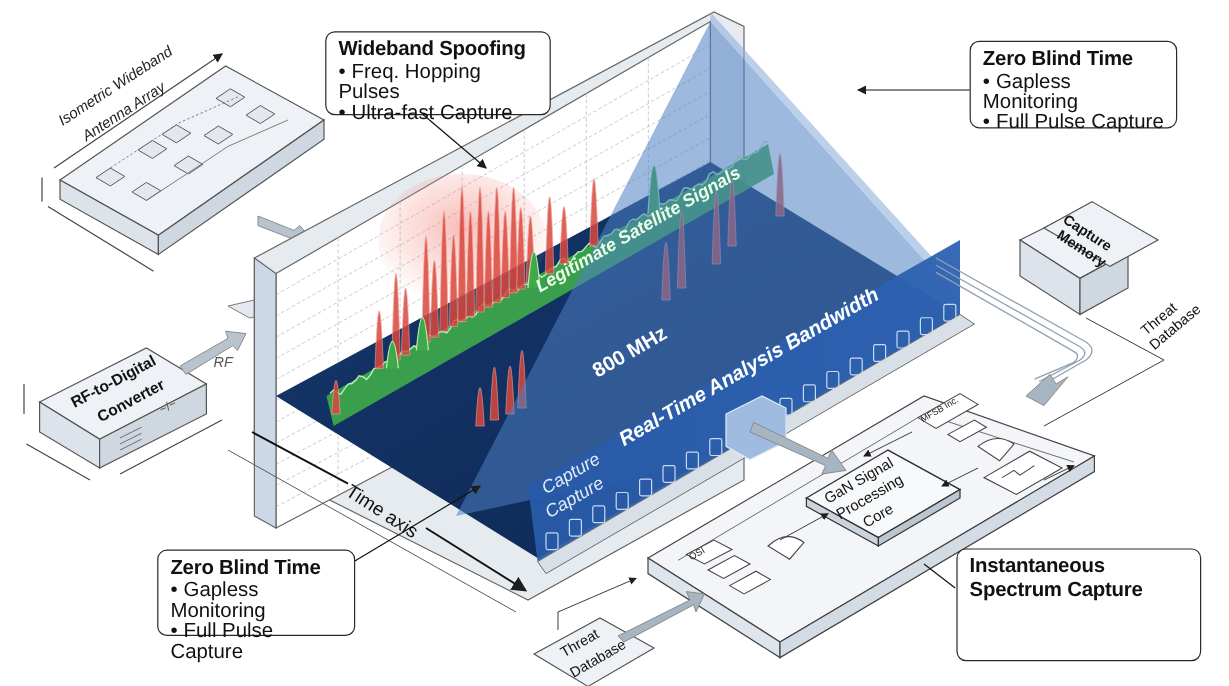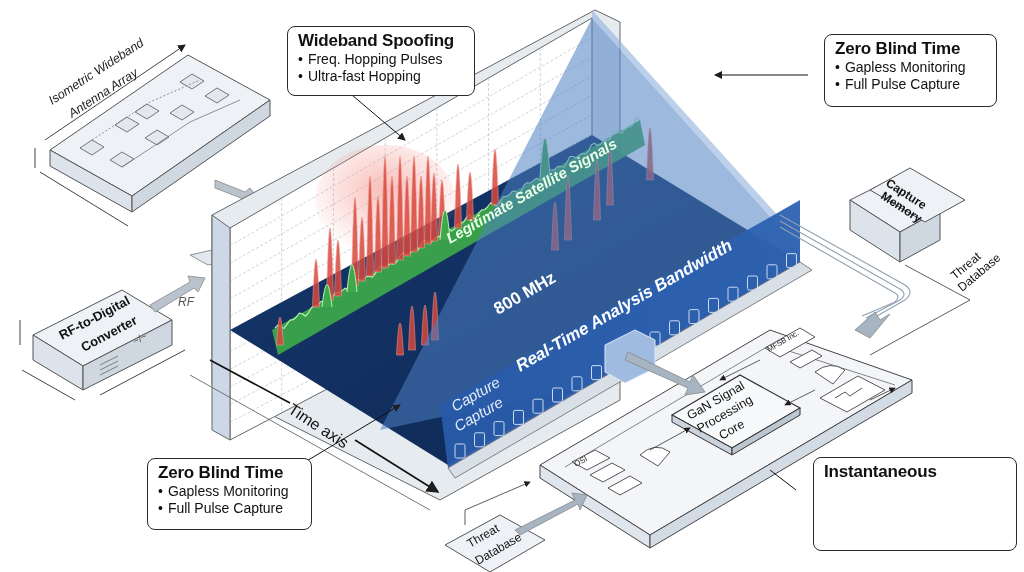--- a/index.html
+++ b/index.html
@@ -1,23 +1,23 @@
 <!DOCTYPE html>
 <html><head>
 <meta charset="utf-8">
 <style>
   html, body { margin: 0; padding: 0; background: #ffffff; }
   body { width: 1024px; height: 572px; position: relative; overflow: hidden; font-family: "Liberation Sans", sans-serif; }
   #canvas { position: absolute; left: 0; top: 0; width: 1024px; height: 572px; }
   .callout {
     position: absolute; background: #ffffff; border: 1.6px solid #2a2a2a; border-radius: 8px;
-    padding: 4px 10px 5px 10px; box-sizing: border-box; color: #111; margin-left: 16px;
+    padding: 4px 10px 5px 10px; box-sizing: border-box; color: #111;
   }
   .callout .title { font-weight: bold; font-size: 17px; line-height: 20px; letter-spacing: -0.2px; }
-  .callout .bullet { font-size: 14px; line-height: 17px; }
+  .callout .bullet { font-size: 17px; line-height: 17px; }
   .callout .bullet::before { content: "\2022"; margin-right: 5px; }
 </style>
 </head>
 <body>
 
 <svg id="canvas" viewBox="0 0 1024 572" xmlns="http://www.w3.org/2000/svg">
   <defs>
     <linearGradient id="gBlue" x1="0" y1="0" x2="1" y2="1">
       <stop offset="0" stop-color="#5f8ccb"></stop>
       <stop offset="1" stop-color="#2a5aa5"></stop>
@@ -263,30 +263,31 @@
 
   <line x1="352" y1="95" x2="405" y2="140" stroke="#111" stroke-width="1" marker-end="url(#arrowHead)"></line>
   <line x1="808" y1="75" x2="715" y2="75" stroke="#111" stroke-width="1" marker-end="url(#arrowHead)"></line>
   <line x1="295" y1="468" x2="400" y2="405" stroke="#111" stroke-width="1" marker-end="url(#arrowHead)"></line>
   <line x1="796" y1="490" x2="770" y2="470" stroke="#111" stroke-width="1"></line>
 </svg>
 
 <div class="callout" style="left:271px;top:26px;width:188px;height:70px;">
   <div class="title">Wideband Spoofing</div>
   <div class="bullet">Freq. Hopping Pulses</div>
-  <div class="bullet">Ultra-fast Hopping</div>
+  <div class="bullet">Ultra-fast Capture</div>
 </div>
 
 <div class="callout" style="left:808px;top:34px;width:173px;height:73px;">
   <div class="title">Zero Blind Time</div>
   <div class="bullet">Gapless Monitoring</div>
   <div class="bullet">Full Pulse Capture</div>
 </div>
 
 <div class="callout" style="left:131px;top:458px;width:165px;height:72px;">
   <div class="title">Zero Blind Time</div>
   <div class="bullet">Gapless Monitoring</div>
   <div class="bullet">Full Pulse Capture</div>
 </div>
 
 <div class="callout" style="left:797px;top:457px;width:204px;height:94px;">
   <div class="title">Instantaneous</div>
+  <div class="title">Spectrum Capture</div>
 </div>
 
 </body></html>

